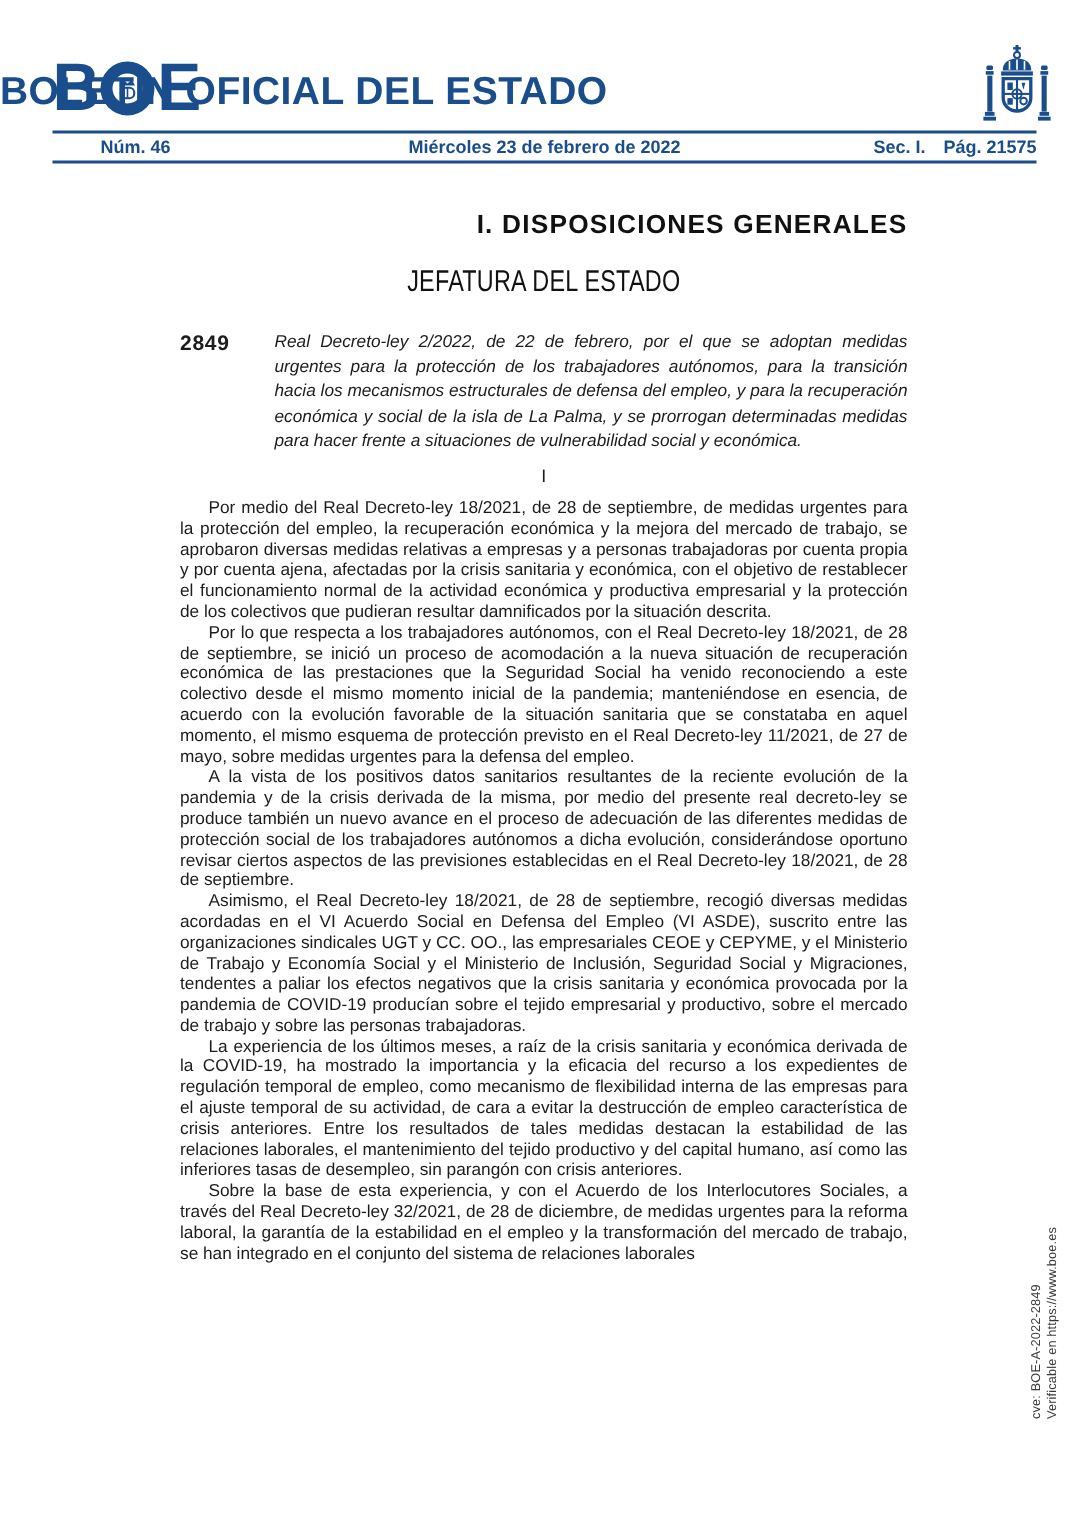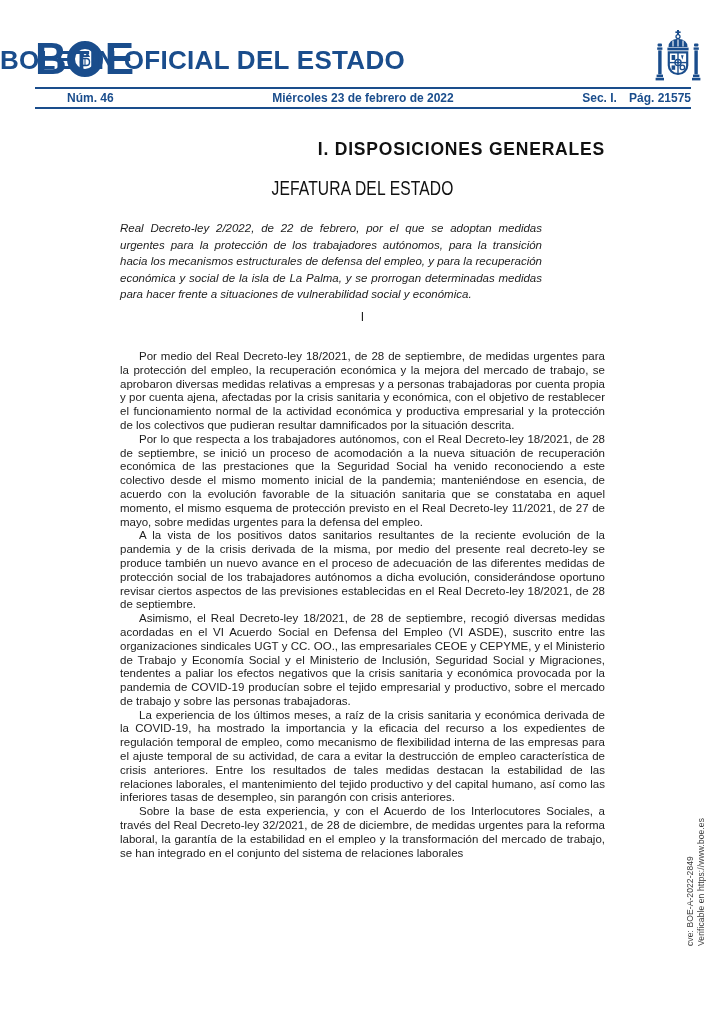--- a/index.html
+++ b/index.html
@@ -51,21 +51,21 @@
     letter-spacing:.2px; transform:scaleX(.78); transform-origin:center; color:#111;
     white-space:nowrap;
   }
   .entry { margin-top:20px; display:flex; }
   .entry-number { width:63px; font-weight:bold; font-size:14px; letter-spacing:.5px; }
   .entry-summary {
     width:422px; font-style:italic; font-size:11.5px; line-height:16.6px;
     text-align:justify; text-justify:inter-word;
   }
   .part-marker { margin-top:7px; text-align:center; font-size:12px; }
-  .body-text { margin-top:26px; }
+  .body-text { margin-top:9px; }
   .body-text p {
     font-size:11.5px; line-height:13.8px; text-align:justify;
     text-justify:inter-word; text-indent:19px;
   }
 
   
   .vnote {
     position:absolute; right:17px; bottom:78px; height:162px;
     writing-mode:vertical-rl; transform:rotate(180deg);
     font-size:8.5px; line-height:11px; color:#3a3a3a; letter-spacing:.1px;
@@ -142,20 +142,21 @@
     <div class="rule-thin"></div>
   </div>
 
   <div class="doc">
 
     <h2 class="section-heading">I. DISPOSICIONES GENERALES</h2>
 
     <h3 class="authority">JEFATURA DEL ESTADO</h3>
 
     <div class="entry">
+      <span class="entry-number">2849</span>
       <p class="entry-summary">Real Decreto-ley 2/2022, de 22 de febrero, por el que se adoptan medidas urgentes para la protección de los trabajadores autónomos, para la transición hacia los mecanismos estructurales de defensa del empleo, y para la recuperación económica y social de la isla de La Palma, y se prorrogan determinadas medidas para hacer frente a situaciones de vulnerabilidad social y económica.</p>
     </div>
 
     <div class="part-marker">I</div>
 
     <div class="body-text">
       <p>Por medio del Real Decreto-ley 18/2021, de 28 de septiembre, de medidas urgentes para la protección del empleo, la recuperación económica y la mejora del mercado de trabajo, se aprobaron diversas medidas relativas a empresas y a personas trabajadoras por cuenta propia y por cuenta ajena, afectadas por la crisis sanitaria y económica, con el objetivo de restablecer el funcionamiento normal de la actividad económica y productiva empresarial y la protección de los colectivos que pudieran resultar damnificados por la situación descrita.</p>
       <p>Por lo que respecta a los trabajadores autónomos, con el Real Decreto-ley 18/2021, de 28 de septiembre, se inició un proceso de acomodación a la nueva situación de recuperación económica de las prestaciones que la Seguridad Social ha venido reconociendo a este colectivo desde el mismo momento inicial de la pandemia; manteniéndose en esencia, de acuerdo con la evolución favorable de la situación sanitaria que se constataba en aquel momento, el mismo esquema de protección previsto en el Real Decreto-ley 11/2021, de 27 de mayo, sobre medidas urgentes para la defensa del empleo.</p>
       <p>A la vista de los positivos datos sanitarios resultantes de la reciente evolución de la pandemia y de la crisis derivada de la misma, por medio del presente real decreto-ley se produce también un nuevo avance en el proceso de adecuación de las diferentes medidas de protección social de los trabajadores autónomos a dicha evolución, considerándose oportuno revisar ciertos aspectos de las previsiones establecidas en el Real Decreto-ley 18/2021, de 28 de septiembre.</p>
       <p>Asimismo, el Real Decreto-ley 18/2021, de 28 de septiembre, recogió diversas medidas acordadas en el VI Acuerdo Social en Defensa del Empleo (VI ASDE), suscrito entre las organizaciones sindicales UGT y CC. OO., las empresariales CEOE y CEPYME, y el Ministerio de Trabajo y Economía Social y el Ministerio de Inclusión, Seguridad Social y Migraciones, tendentes a paliar los efectos negativos que la crisis sanitaria y económica provocada por la pandemia de COVID-19 producían sobre el tejido empresarial y productivo, sobre el mercado de trabajo y sobre las personas trabajadoras.</p>

